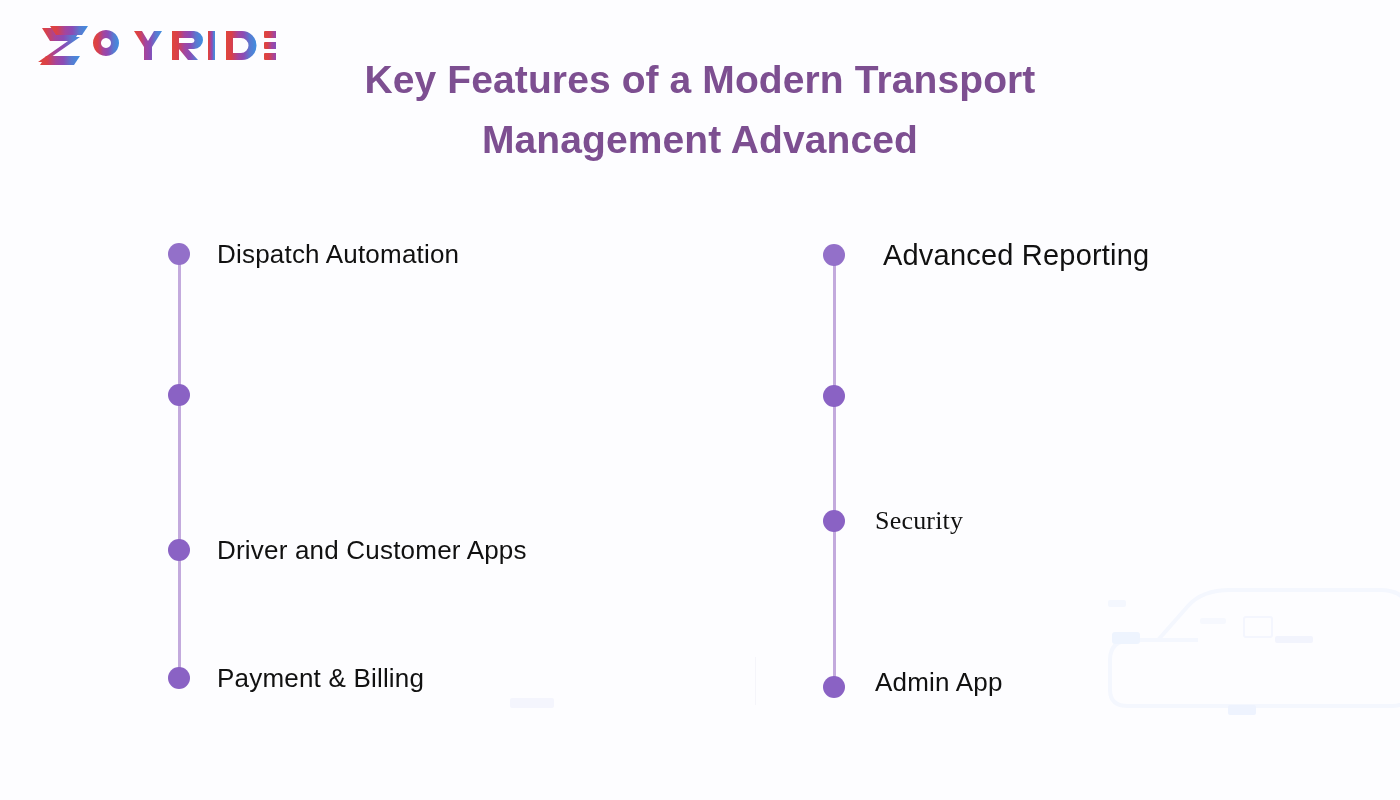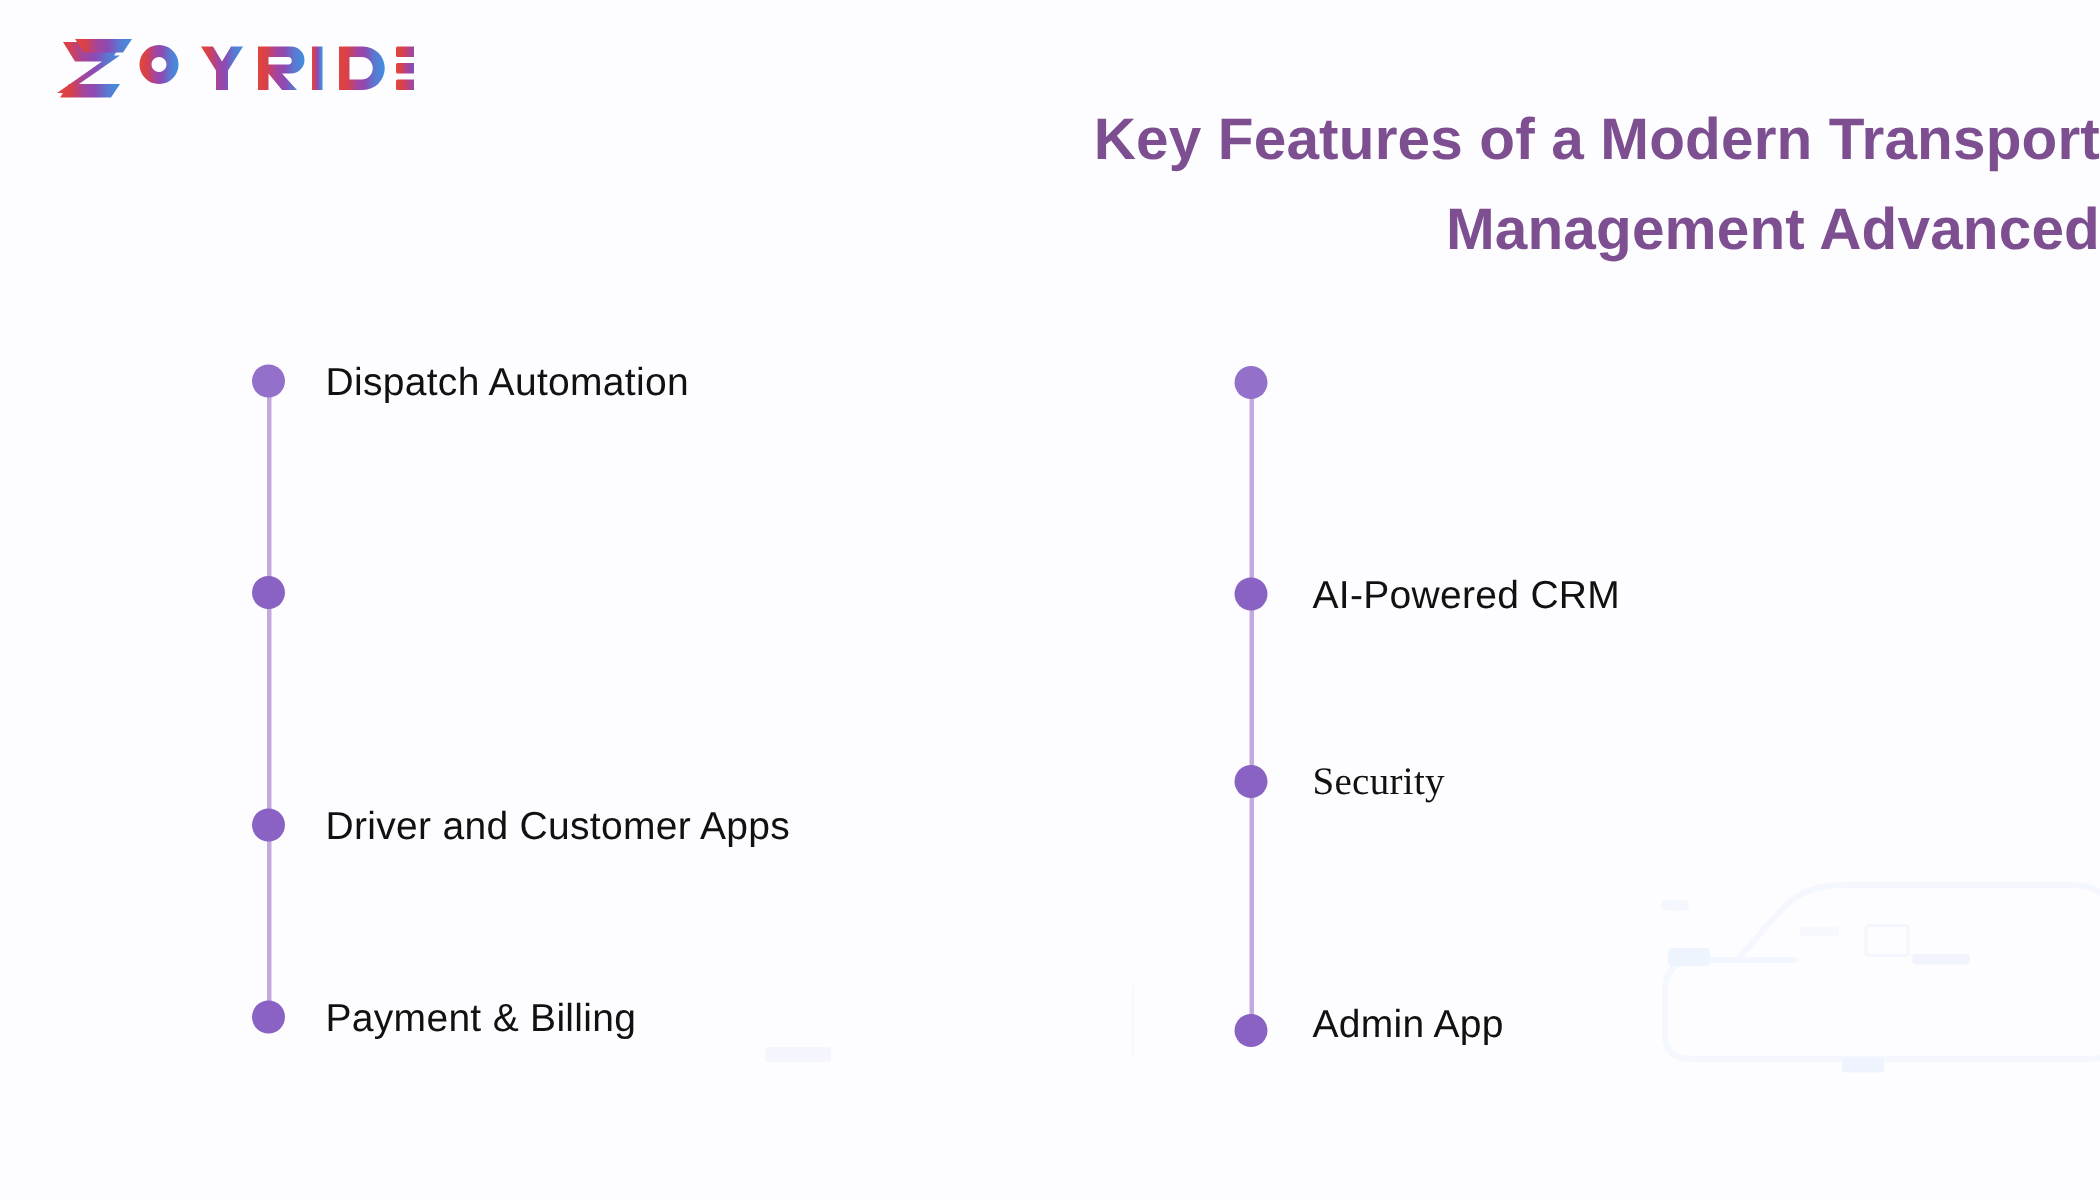--- a/index.html
+++ b/index.html
@@ -76,22 +76,22 @@
     height: 50px;
     display: flex;
     align-items: center;
   }
 
   
   .title {
     position: absolute;
     left: 0;
     right: 0;
-    top: 64px;
-    text-align: right;
+    top: 50px;
+    text-align: center;
     color: #7d4f91;
     font-size: 39px;
     font-weight: 600;
     line-height: 60px;
     letter-spacing: 0.1px;
   }
   .title .line {
     display: block;
   }
 
@@ -237,25 +237,25 @@
       <span class="dot"></span>
       <span class="feature-label">Payment &amp; Billing</span>
     </div>
   </div>
 
   <div class="column right">
     <div class="timeline-axis"></div>
 
     <div class="feature-item first" style="top:10px;">
       <span class="dot translucent"></span>
+      <span class="feature-label">Advanced Reporting</span>
     </div>
 
     <div class="feature-item" style="top:151px;">
       <span class="dot"></span>
-      <span class="feature-label">AI-Powered CRM</span>
     </div>
 
     <div class="feature-item" style="top:276px;font-family:Liberation Serif, serif;">
       <span class="dot"></span>
       <span class="feature-label">Security</span>
     </div>
 
     <div class="feature-item" style="top:433px;align-items:flex-end;">
       <span class="dot"></span>
       <span class="feature-label">Admin App</span>

